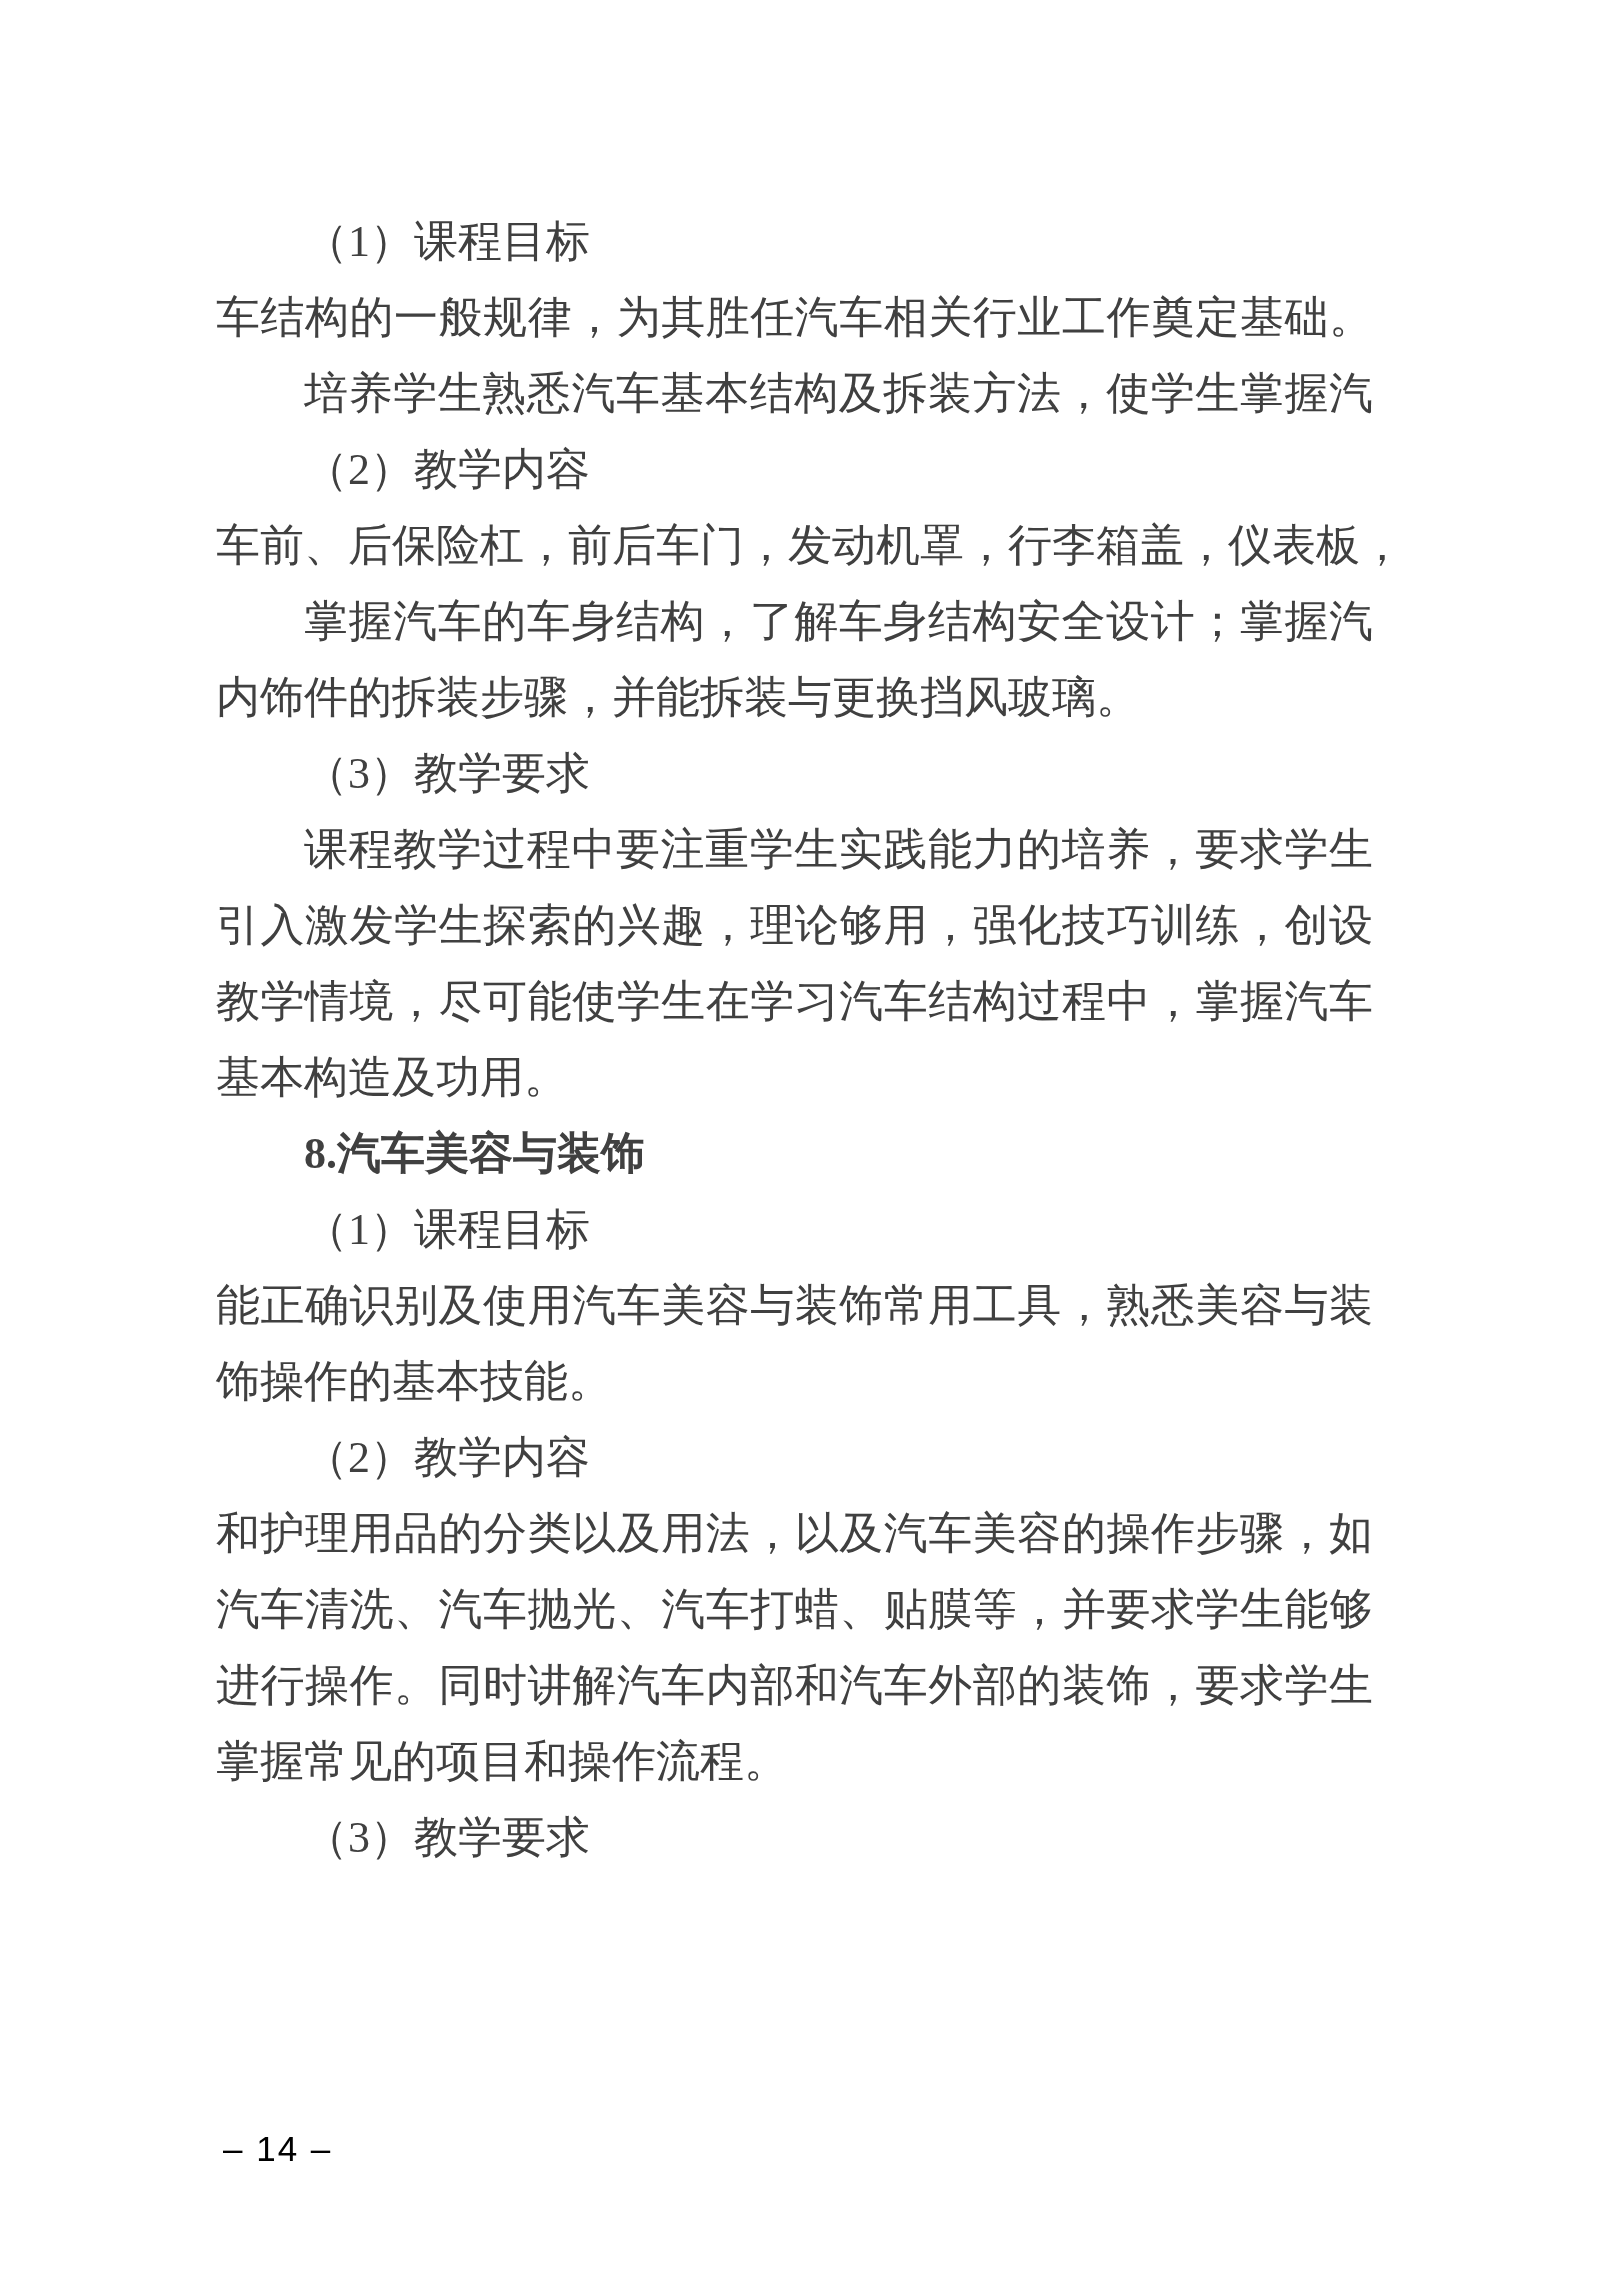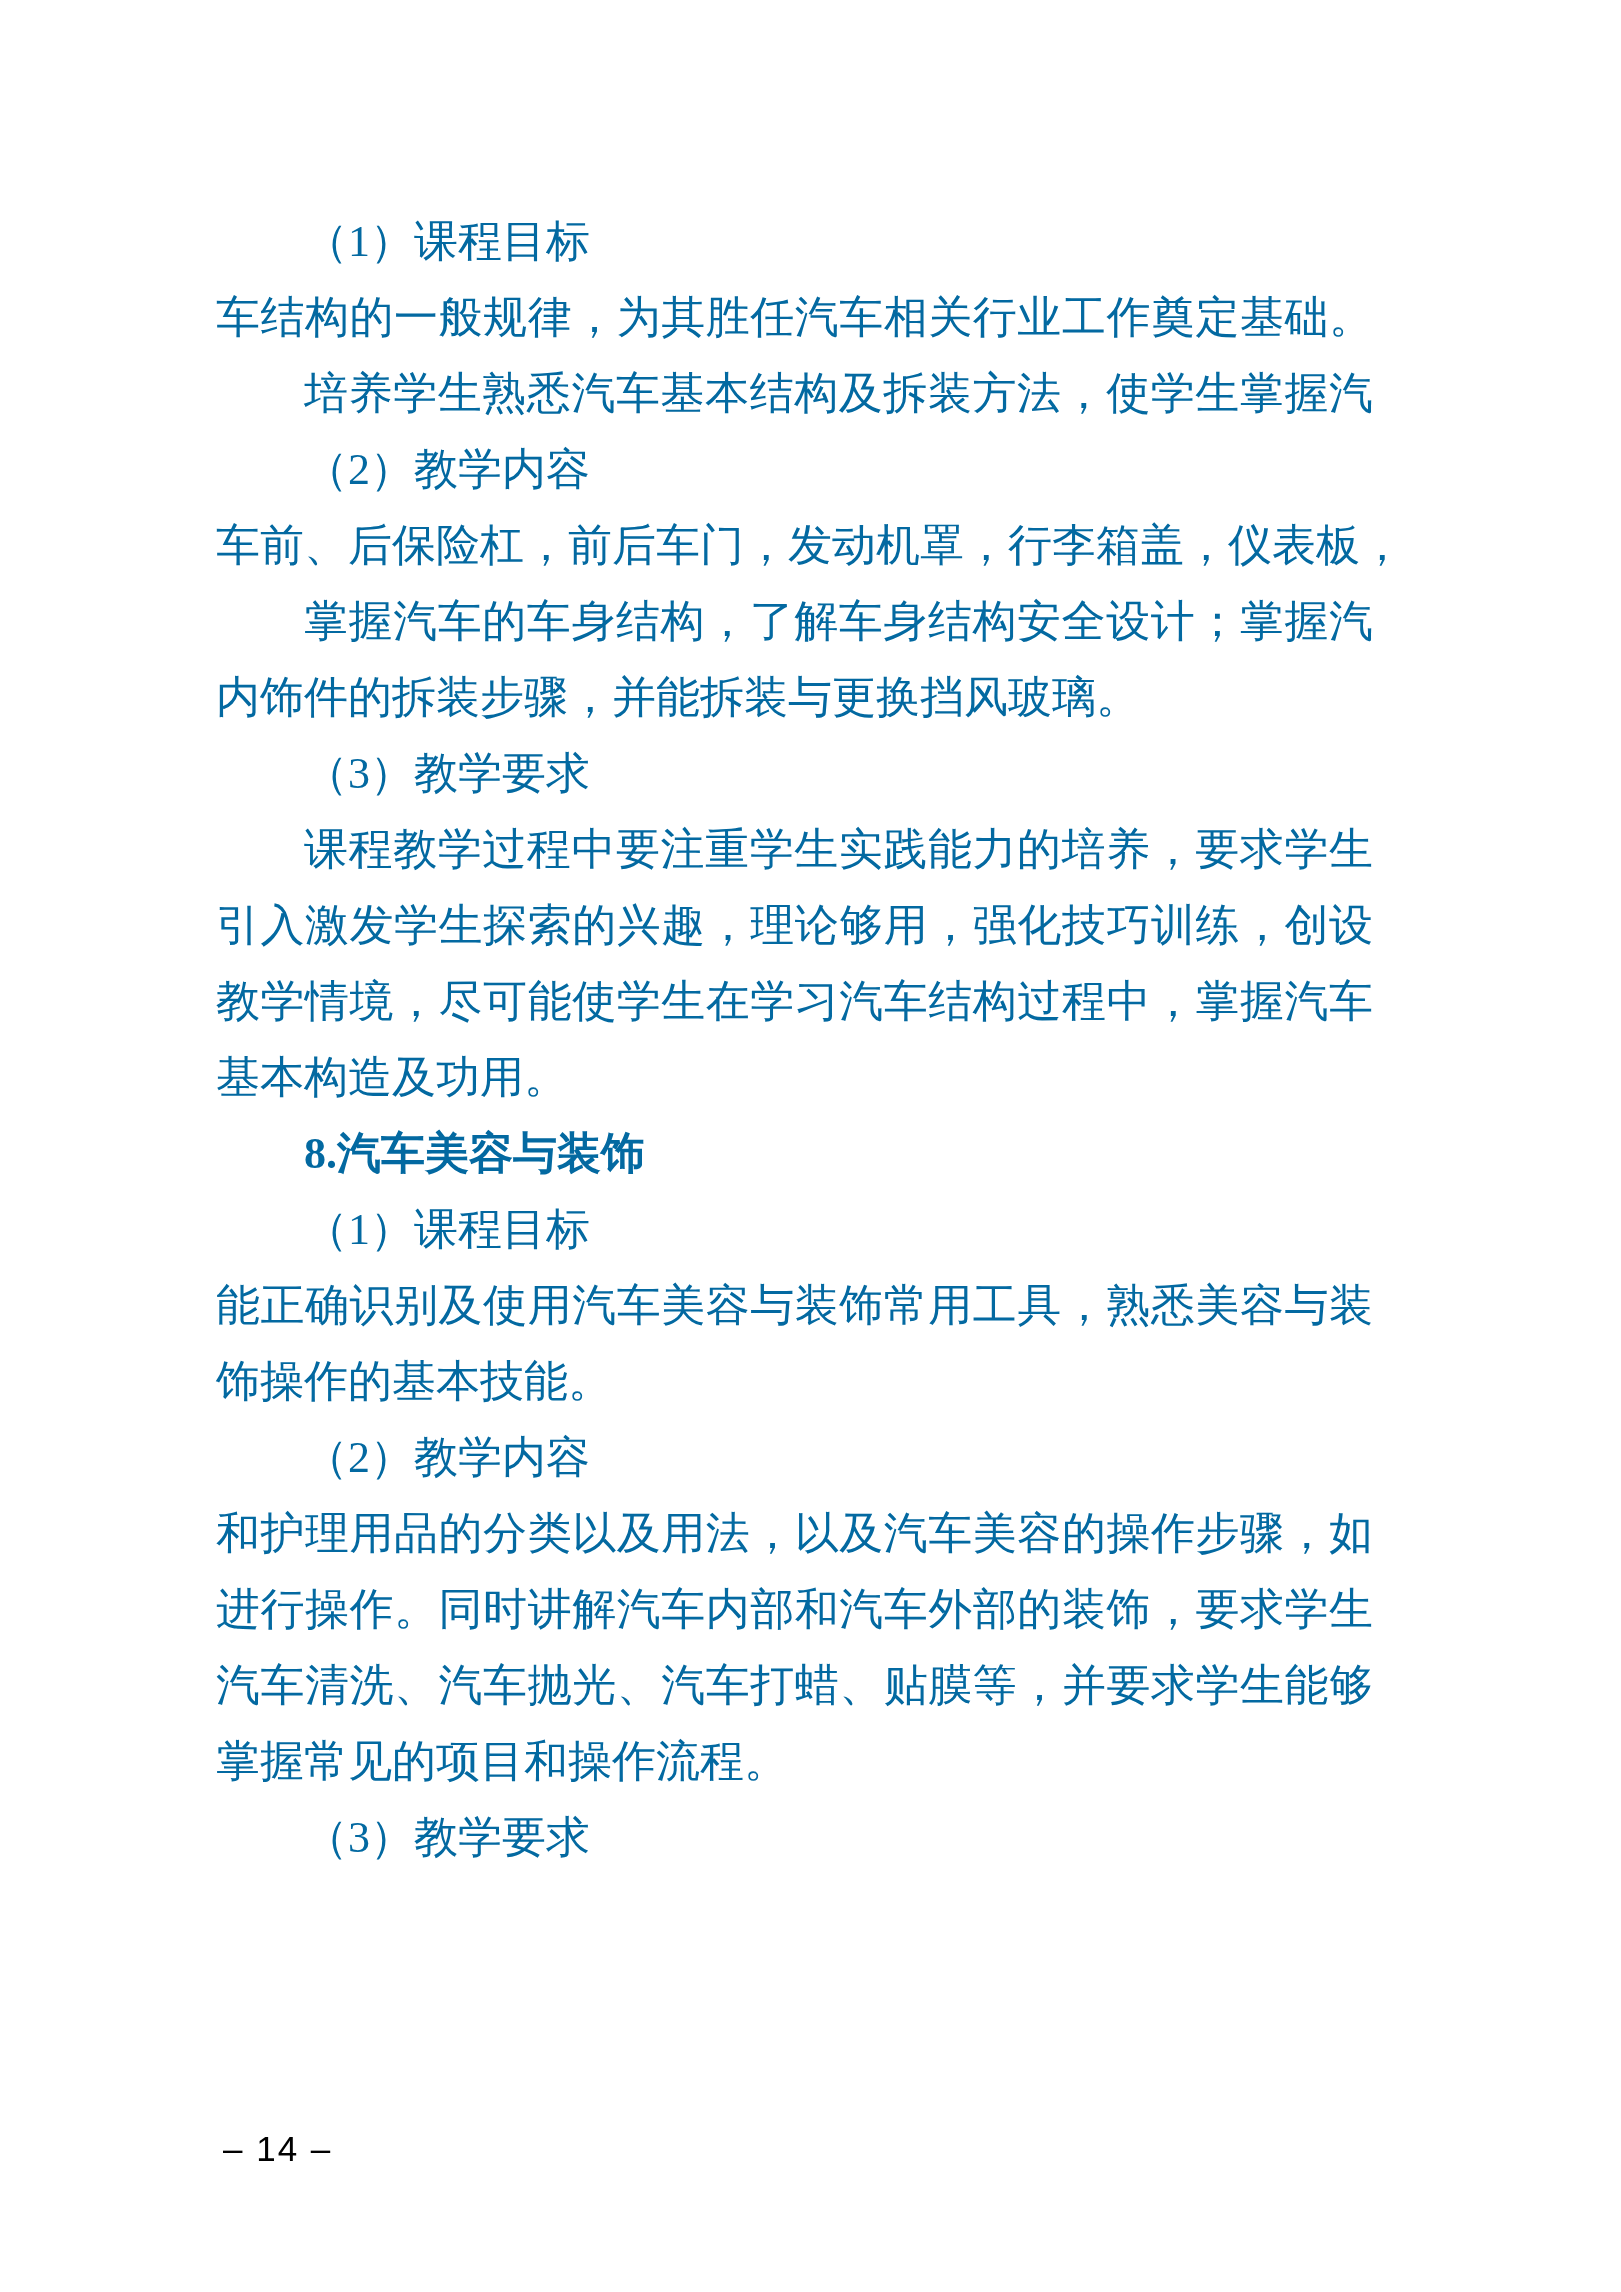--- a/index.html
+++ b/index.html
@@ -16,21 +16,21 @@
     color: #000000;
     font-family: "Liberation Serif", "DejaVu Serif", serif;
   }
   .content {
     position: absolute;
     left: 216px;
     top: 204px;
     width: 1157px;
     font-size: 44px;
     line-height: 76px;
-    color: #0369a1;
+    color: #404040;
   }
   .line {
     height: 76px;
     white-space: nowrap;
     overflow: visible;
   }
   .indent {
     text-indent: 88px;
   }
   .fill {
@@ -68,21 +68,21 @@
     <div class="line indent fill">课程教学过程中要注重学生实践能力的培养，要求学生</div>
     <div class="line fill">引入激发学生探索的兴趣，理论够用，强化技巧训练，创设</div>
     <div class="line fill">教学情境，尽可能使学生在学习汽车结构过程中，掌握汽车</div>
     <div class="line">基本构造及功用。</div>
     <div class="line indent bold">8.汽车美容与装饰</div>
     <div class="line indent">（1）课程目标</div>
     <div class="line fill">能正确识别及使用汽车美容与装饰常用工具，熟悉美容与装</div>
     <div class="line">饰操作的基本技能。</div>
     <div class="line indent">（2）教学内容</div>
     <div class="line fill">和护理用品的分类以及用法，以及汽车美容的操作步骤，如</div>
+    <div class="line fill">汽车清洗、汽车抛光、汽车打蜡、贴膜等，并要求学生能够</div>
     <div class="line fill">进行操作。同时讲解汽车内部和汽车外部的装饰，要求学生</div>
-    <div class="line fill">汽车清洗、汽车抛光、汽车打蜡、贴膜等，并要求学生能够</div>
     <div class="line">掌握常见的项目和操作流程。</div>
     <div class="line indent">（3）教学要求</div>
   </div>
 
   <div class="footer">– 14 –</div>
 </div>
 
 
 </body></html>

